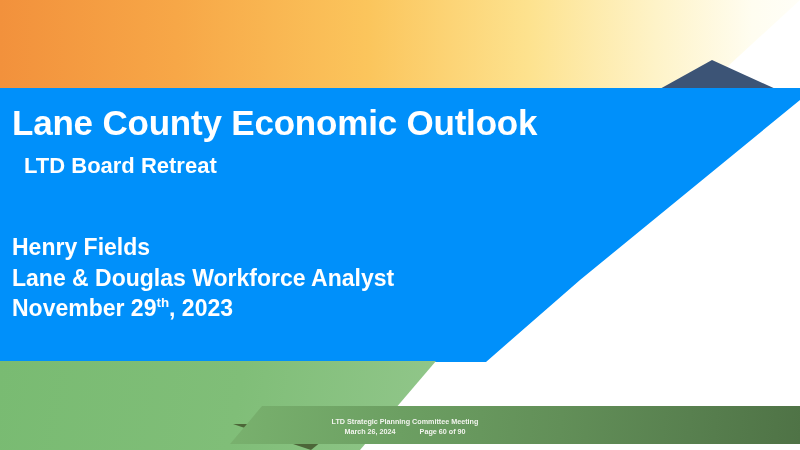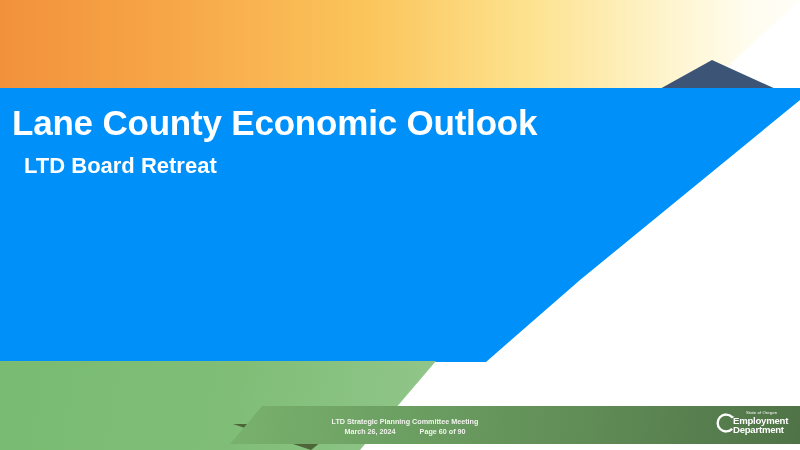--- a/index.html
+++ b/index.html
@@ -217,34 +217,28 @@
   <div class="blue-body"></div>
   <div class="green-wedge"></div>
   <div class="band-shadow"></div>
   <div class="footer-band"></div>
 
   <div class="title-block">
     <h1 class="slide-title">Lane County Economic Outlook</h1>
     <h2 class="slide-subtitle">LTD Board Retreat</h2>
   </div>
 
+  <div class="presenter-block">
+    <p class="presenter-line">Henry Fields</p>
+    <p class="presenter-line">Lane &amp; Douglas Workforce Analyst</p>
+    <p class="presenter-line"><span>November 29</span><sup>th</sup><span>, 2023</span></p>
+  </div>
 
   <div class="footer-text">
     <div class="footer-line1">LTD Strategic Planning Committee Meeting</div>
     <div class="footer-line2">
       <span>March 26, 2024</span>
       <span>Page 60 of 90</span>
     </div>
   </div>
 
-  <div class="oed-logo">
-    <svg class="oed-mark" viewBox="0 0 24 24">
-      <path d="M19.8 5.6 A 9.2 9.2 0 1 0 19.8 18.4" fill="none" stroke="#ffffff" stroke-width="2.6" stroke-linecap="butt"></path>
-      <path d="M17.6 4.0 L22.4 5.2 L19.2 7.0 Z" fill="#ffffff"></path>
-    </svg>
-    <div class="oed-words">
-      <div class="oed-state">State of Oregon</div>
-      <div class="oed-name1">Employment</div>
-      <div class="oed-name2">Department</div>
-    </div>
-  </div>
 
 </div>
 
 </body></html>

